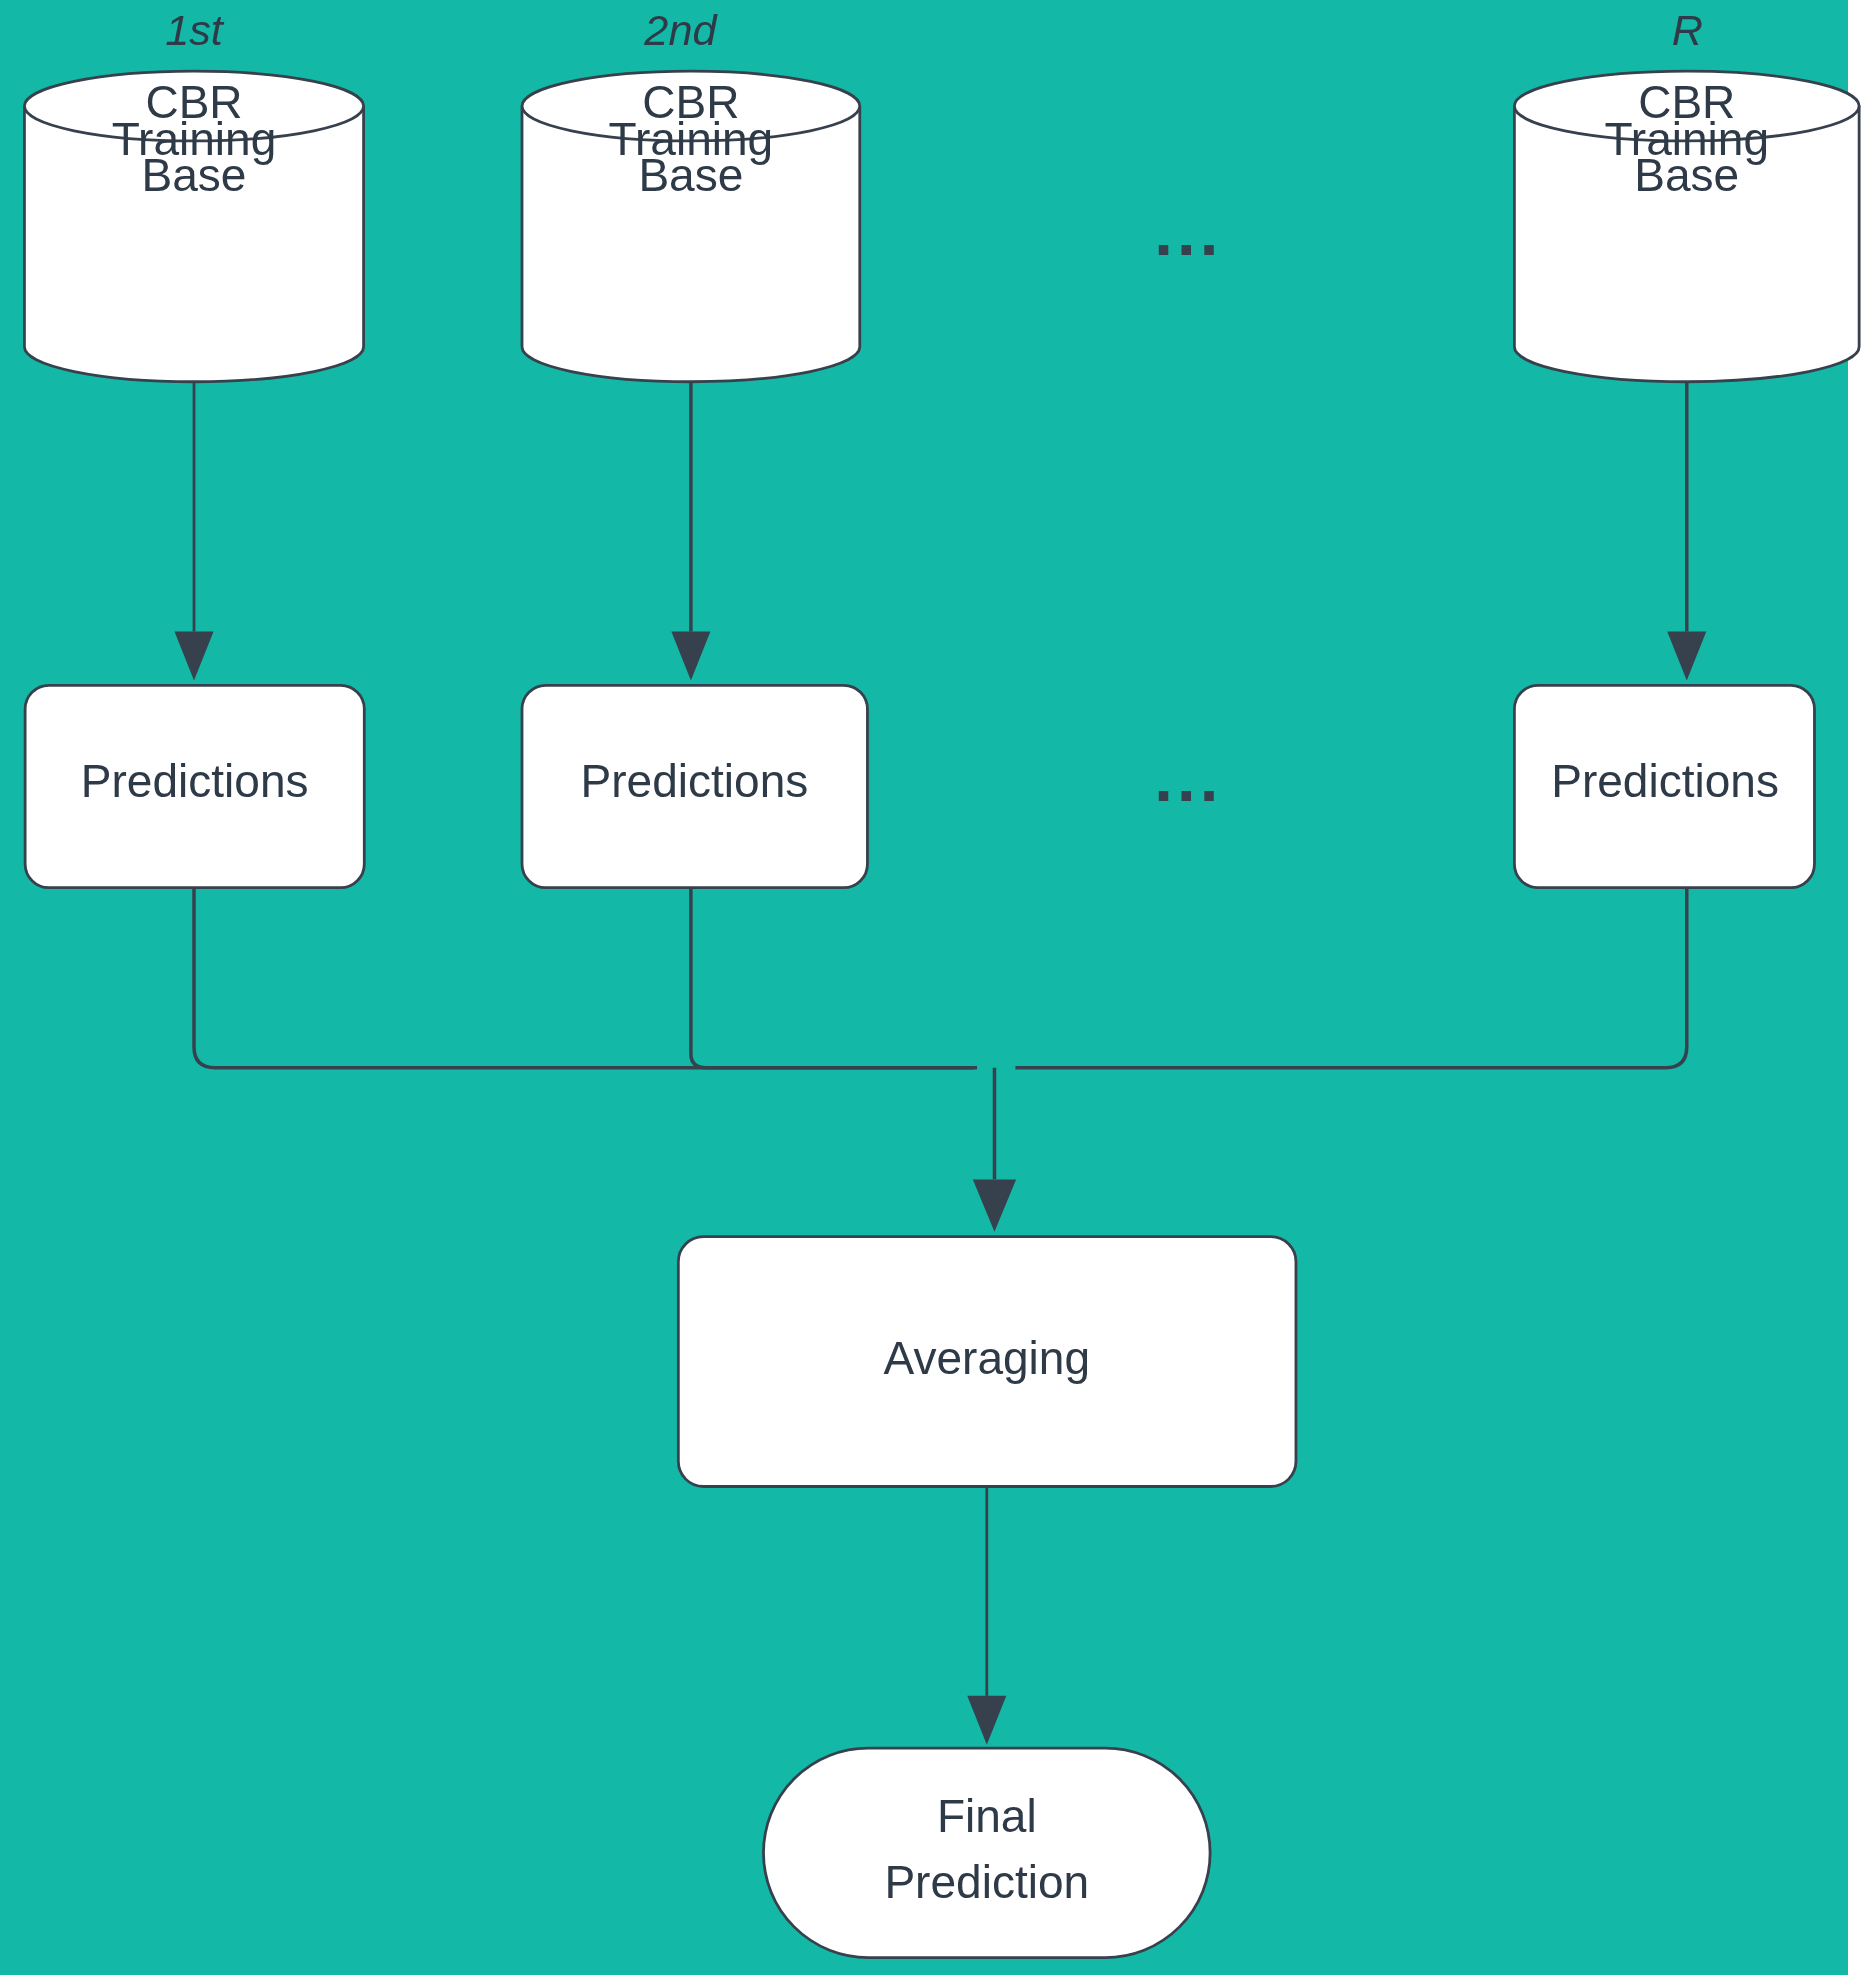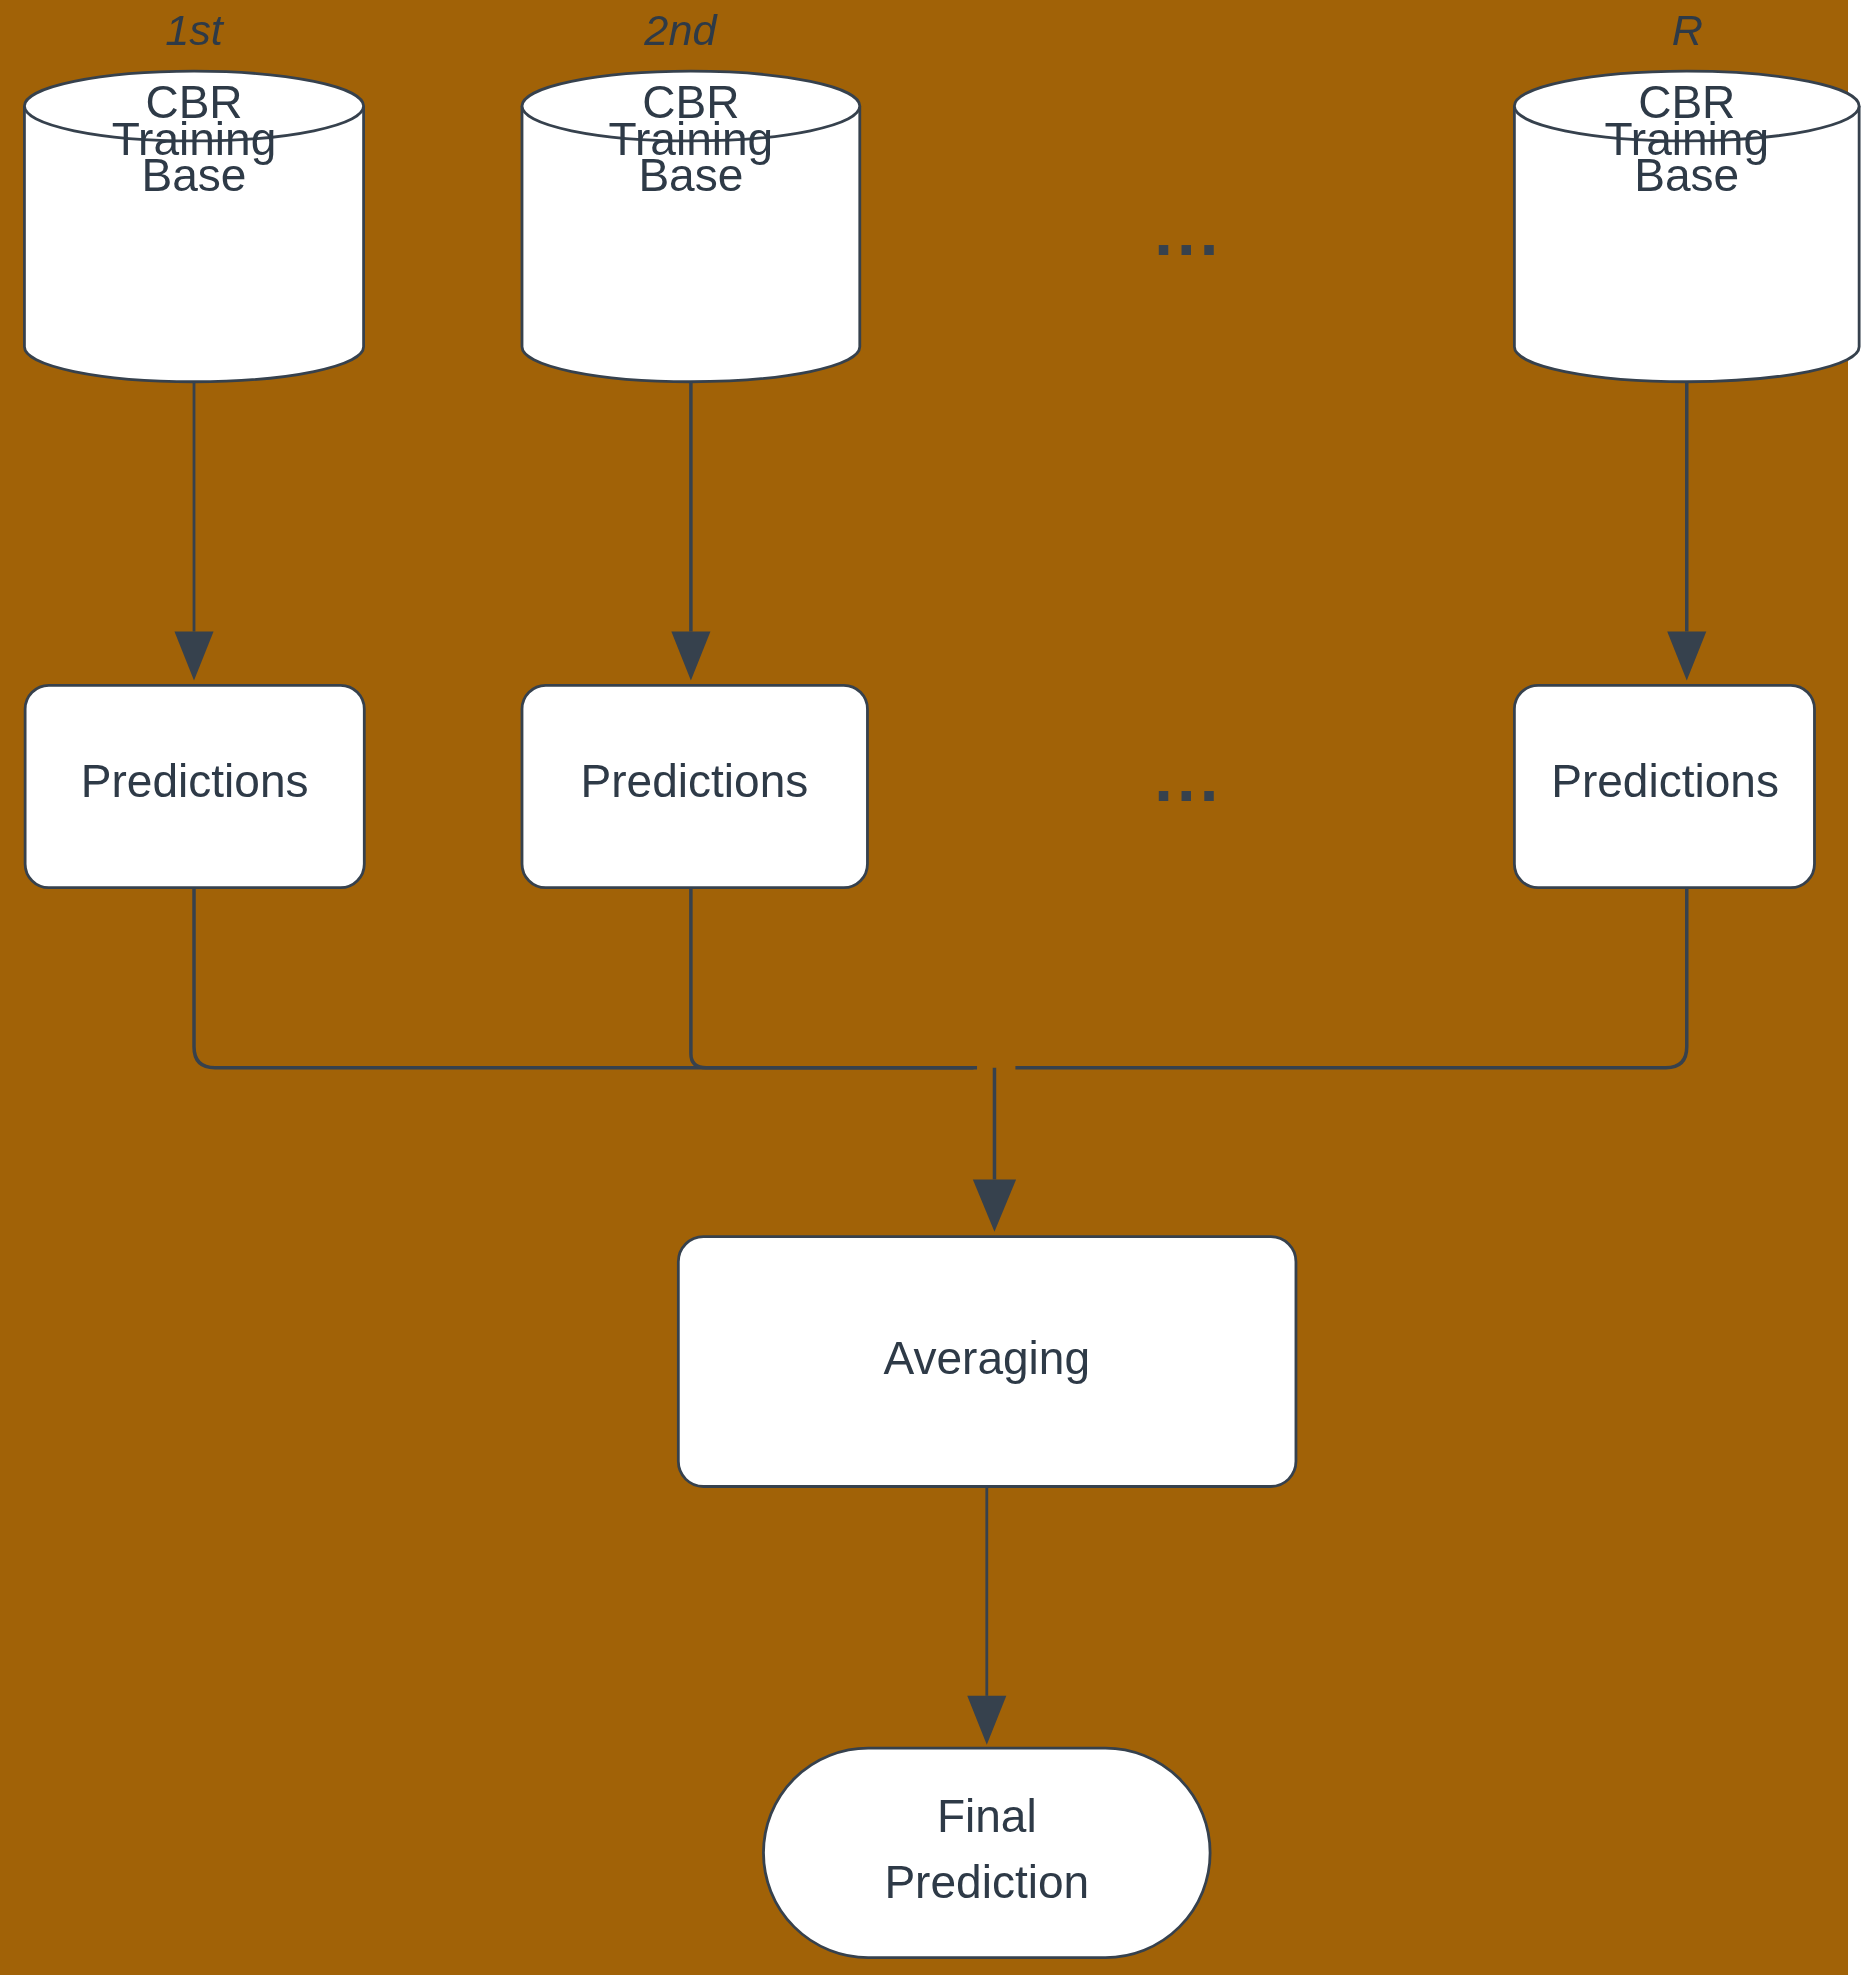--- a/index.html
+++ b/index.html
@@ -10,21 +10,21 @@
   body {
     width: 1871px;
     height: 1975px;
     font-family: "Liberation Sans", sans-serif;
     overflow: hidden;
   }
   #diagram-root {
     position: relative;
     width: 1848px;
     height: 1975px;
-    background: #a16207;
+    background: #14b8a6;
   }
   svg.diagram-canvas {
     display: block;
     width: 1871px;
     height: 1975px;
   }
   .shape-stroke {
     fill: #ffffff;
     stroke: #36414d;
     stroke-width: 4;

